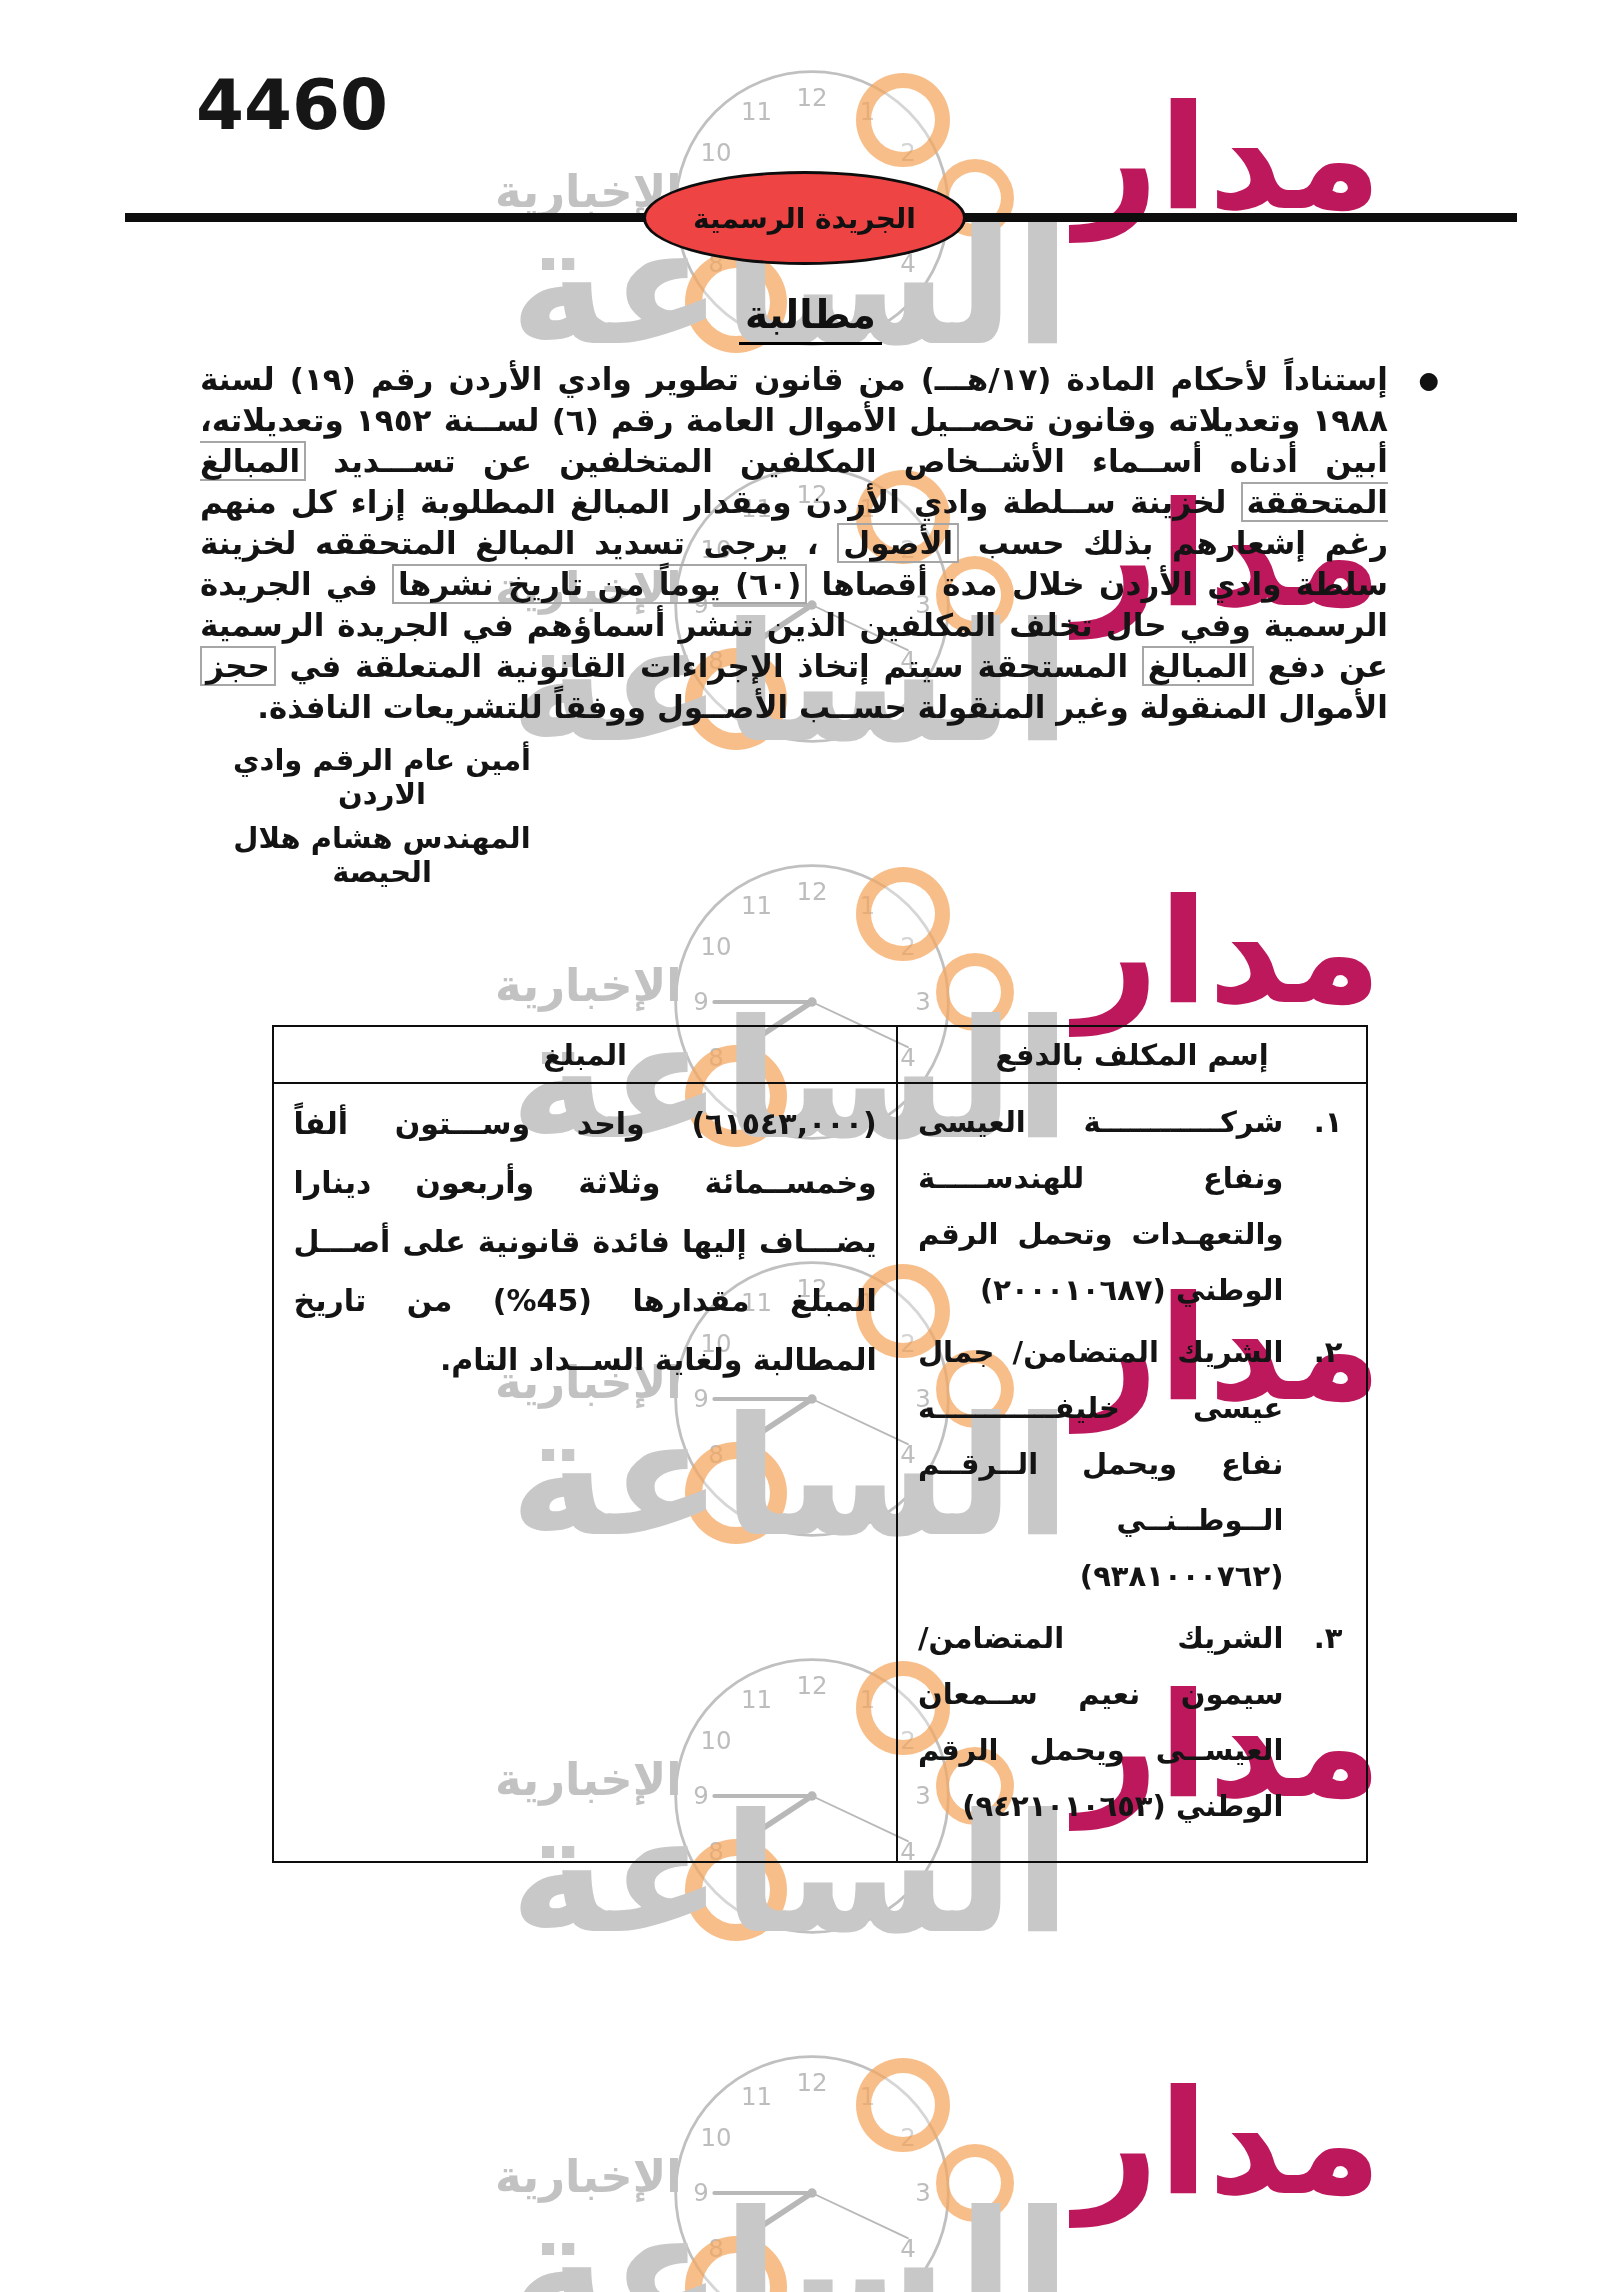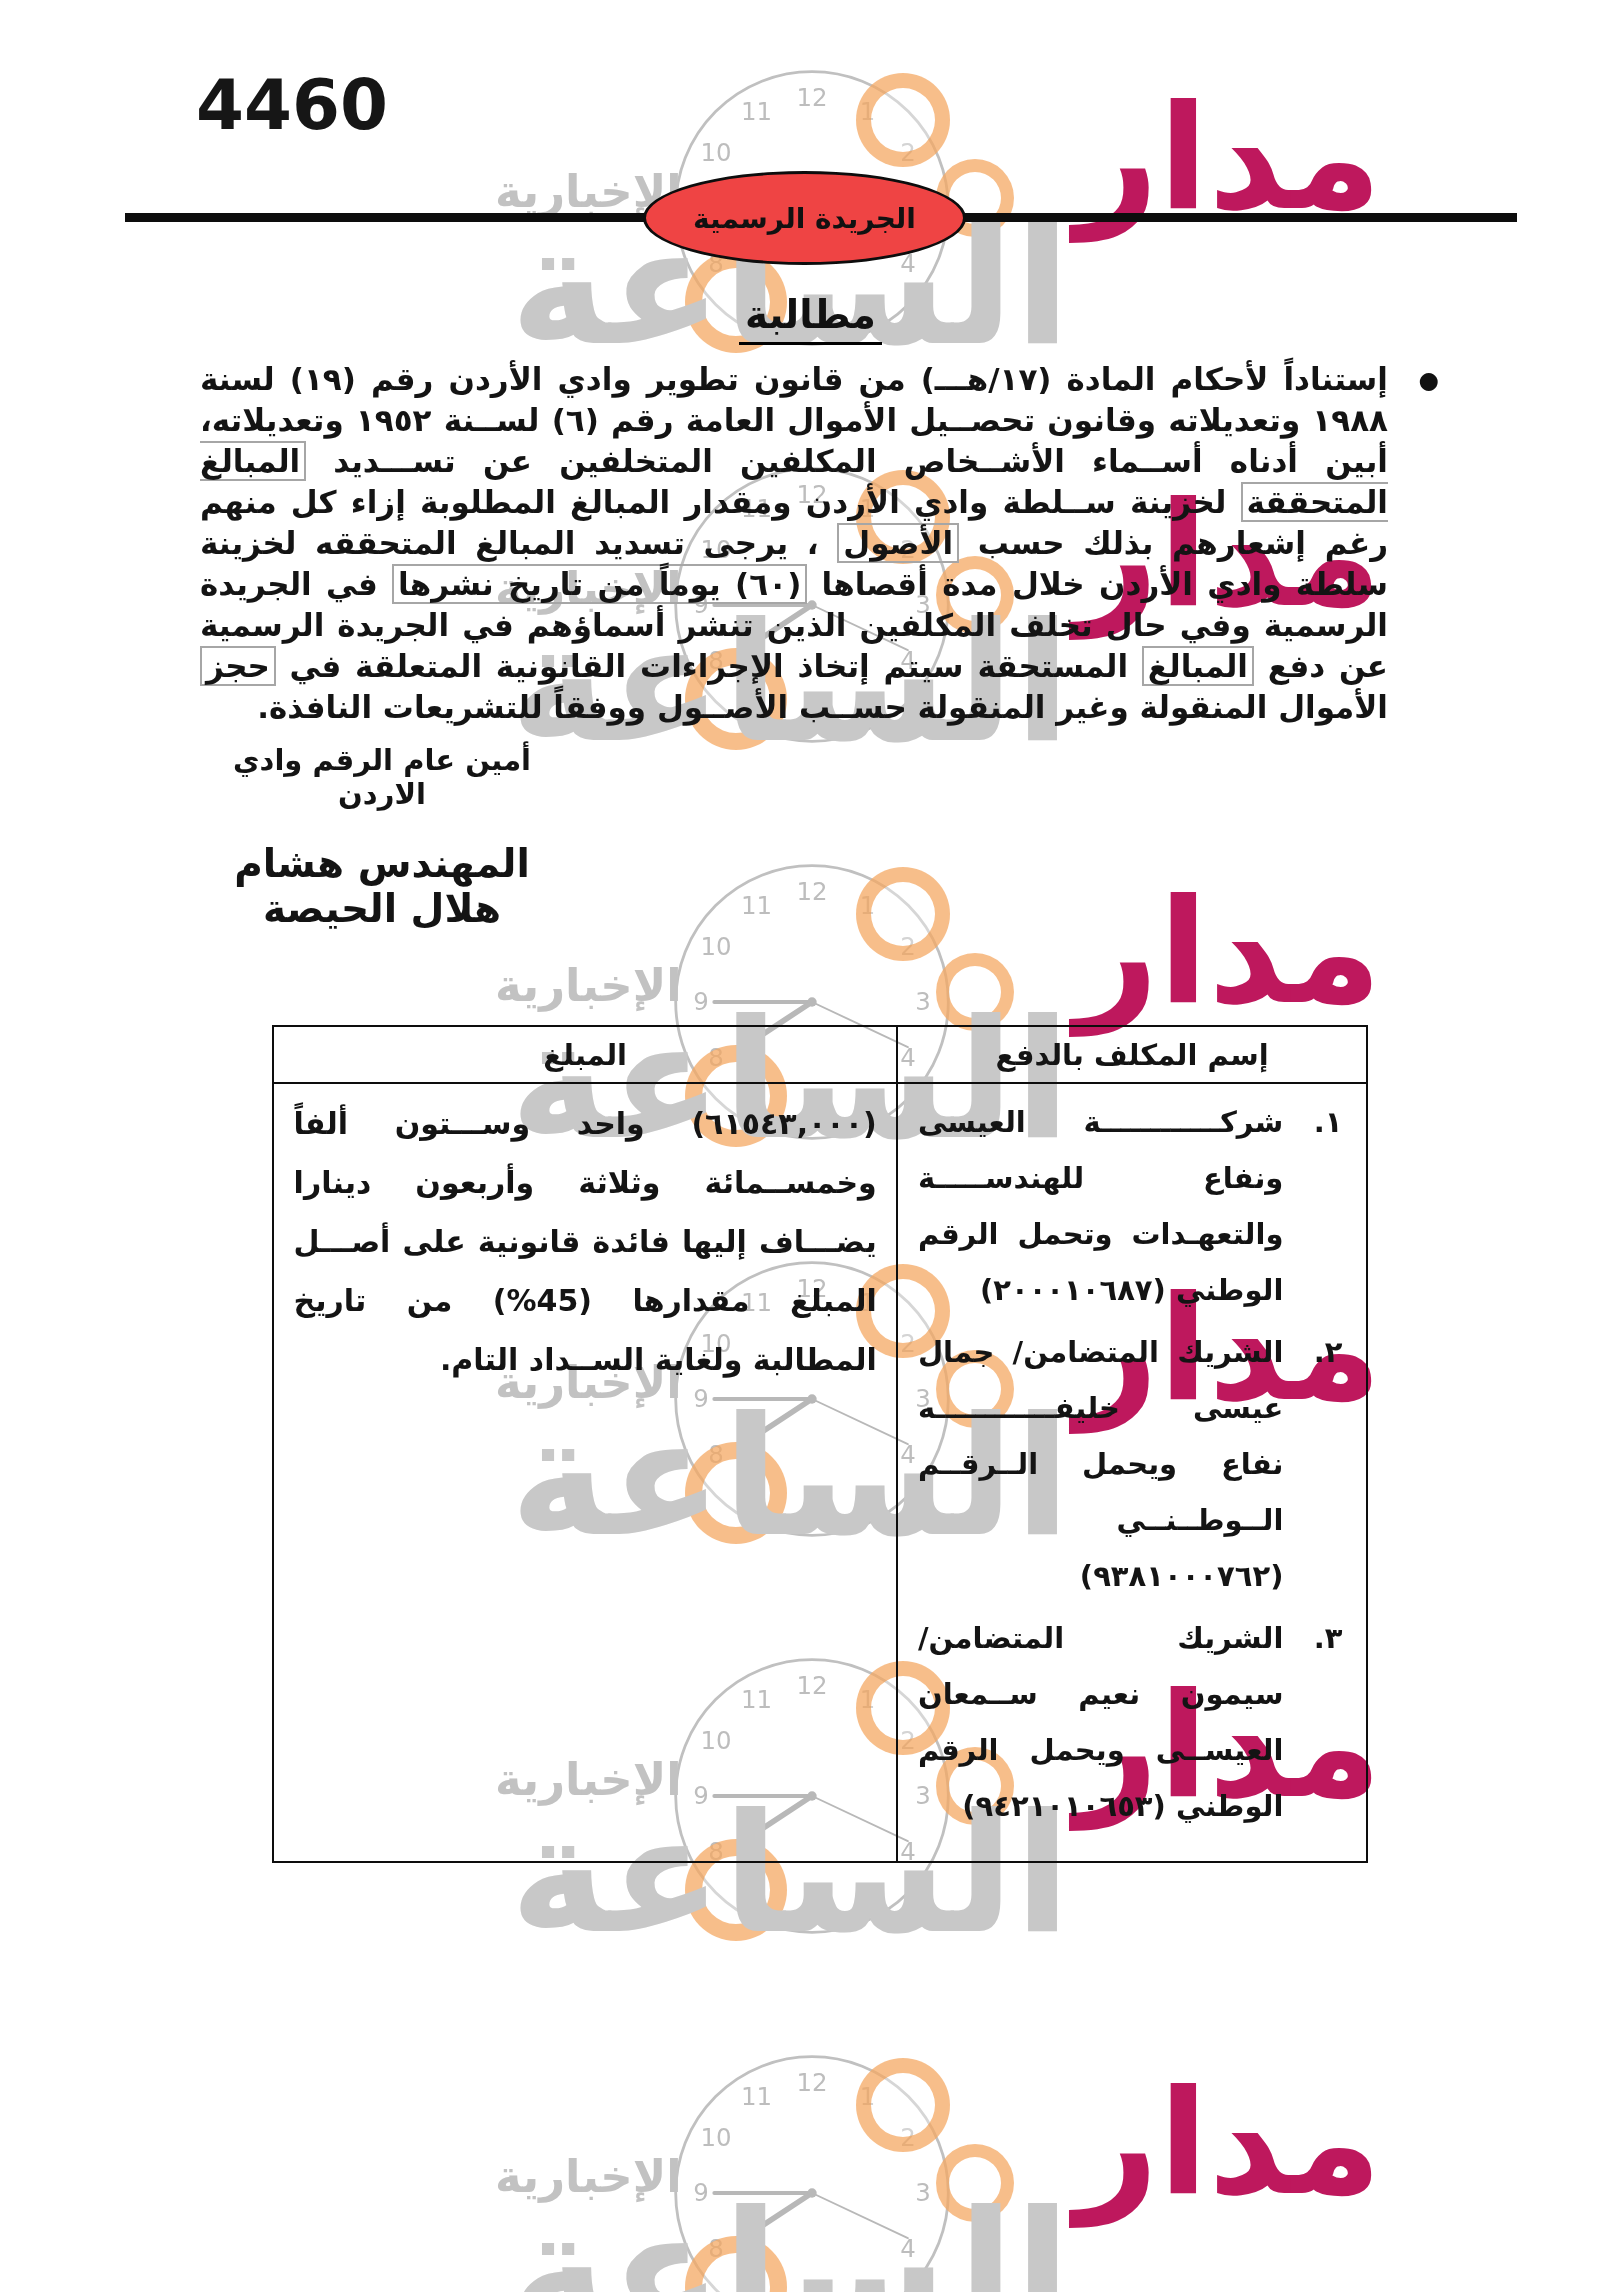--- a/index.html
+++ b/index.html
@@ -46,21 +46,21 @@
   .notice { position:absolute; left:200px; top:359px; width:1239px; direction:rtl; }
   .bullet { position:absolute; right:0; top:6.9px; font-size:23.5px; }
   .notice-text {
     padding-right:51px; font-size:31px; font-weight:bold;
     line-height:41px; text-align:justify; color:#141414;
   }
   .boxed { border:2px solid #a6a6a6; padding:0 3.9px; }
 
   .signature { position:absolute; left:225px; top:743px; width:314px; text-align:center; direction:rtl; font-weight:bold; color:#141414; }
   .sig-title { font-size:29px; }
-  .sig-name  { font-size:39px; margin-top:30px; }
+  .sig-name  { font-size:29px; margin-top:10px; }
 
   .claims-table {
     position:absolute; left:272px; top:1025px; width:1096px;
     direction:rtl; border-collapse:collapse; background:transparent;
   }
   .claims-table th, .claims-table td { border:2.9px solid #0d0d0d; }
   th.col-payer  { width:470px; }
   th.col-amount { width:625px; }
   .claims-table th { height:57px; font-size:29px; font-weight:bold; text-align:center; color:#141414; }
   .claims-table td { vertical-align:top; padding:9.8px 19.6px 21.6px; }

